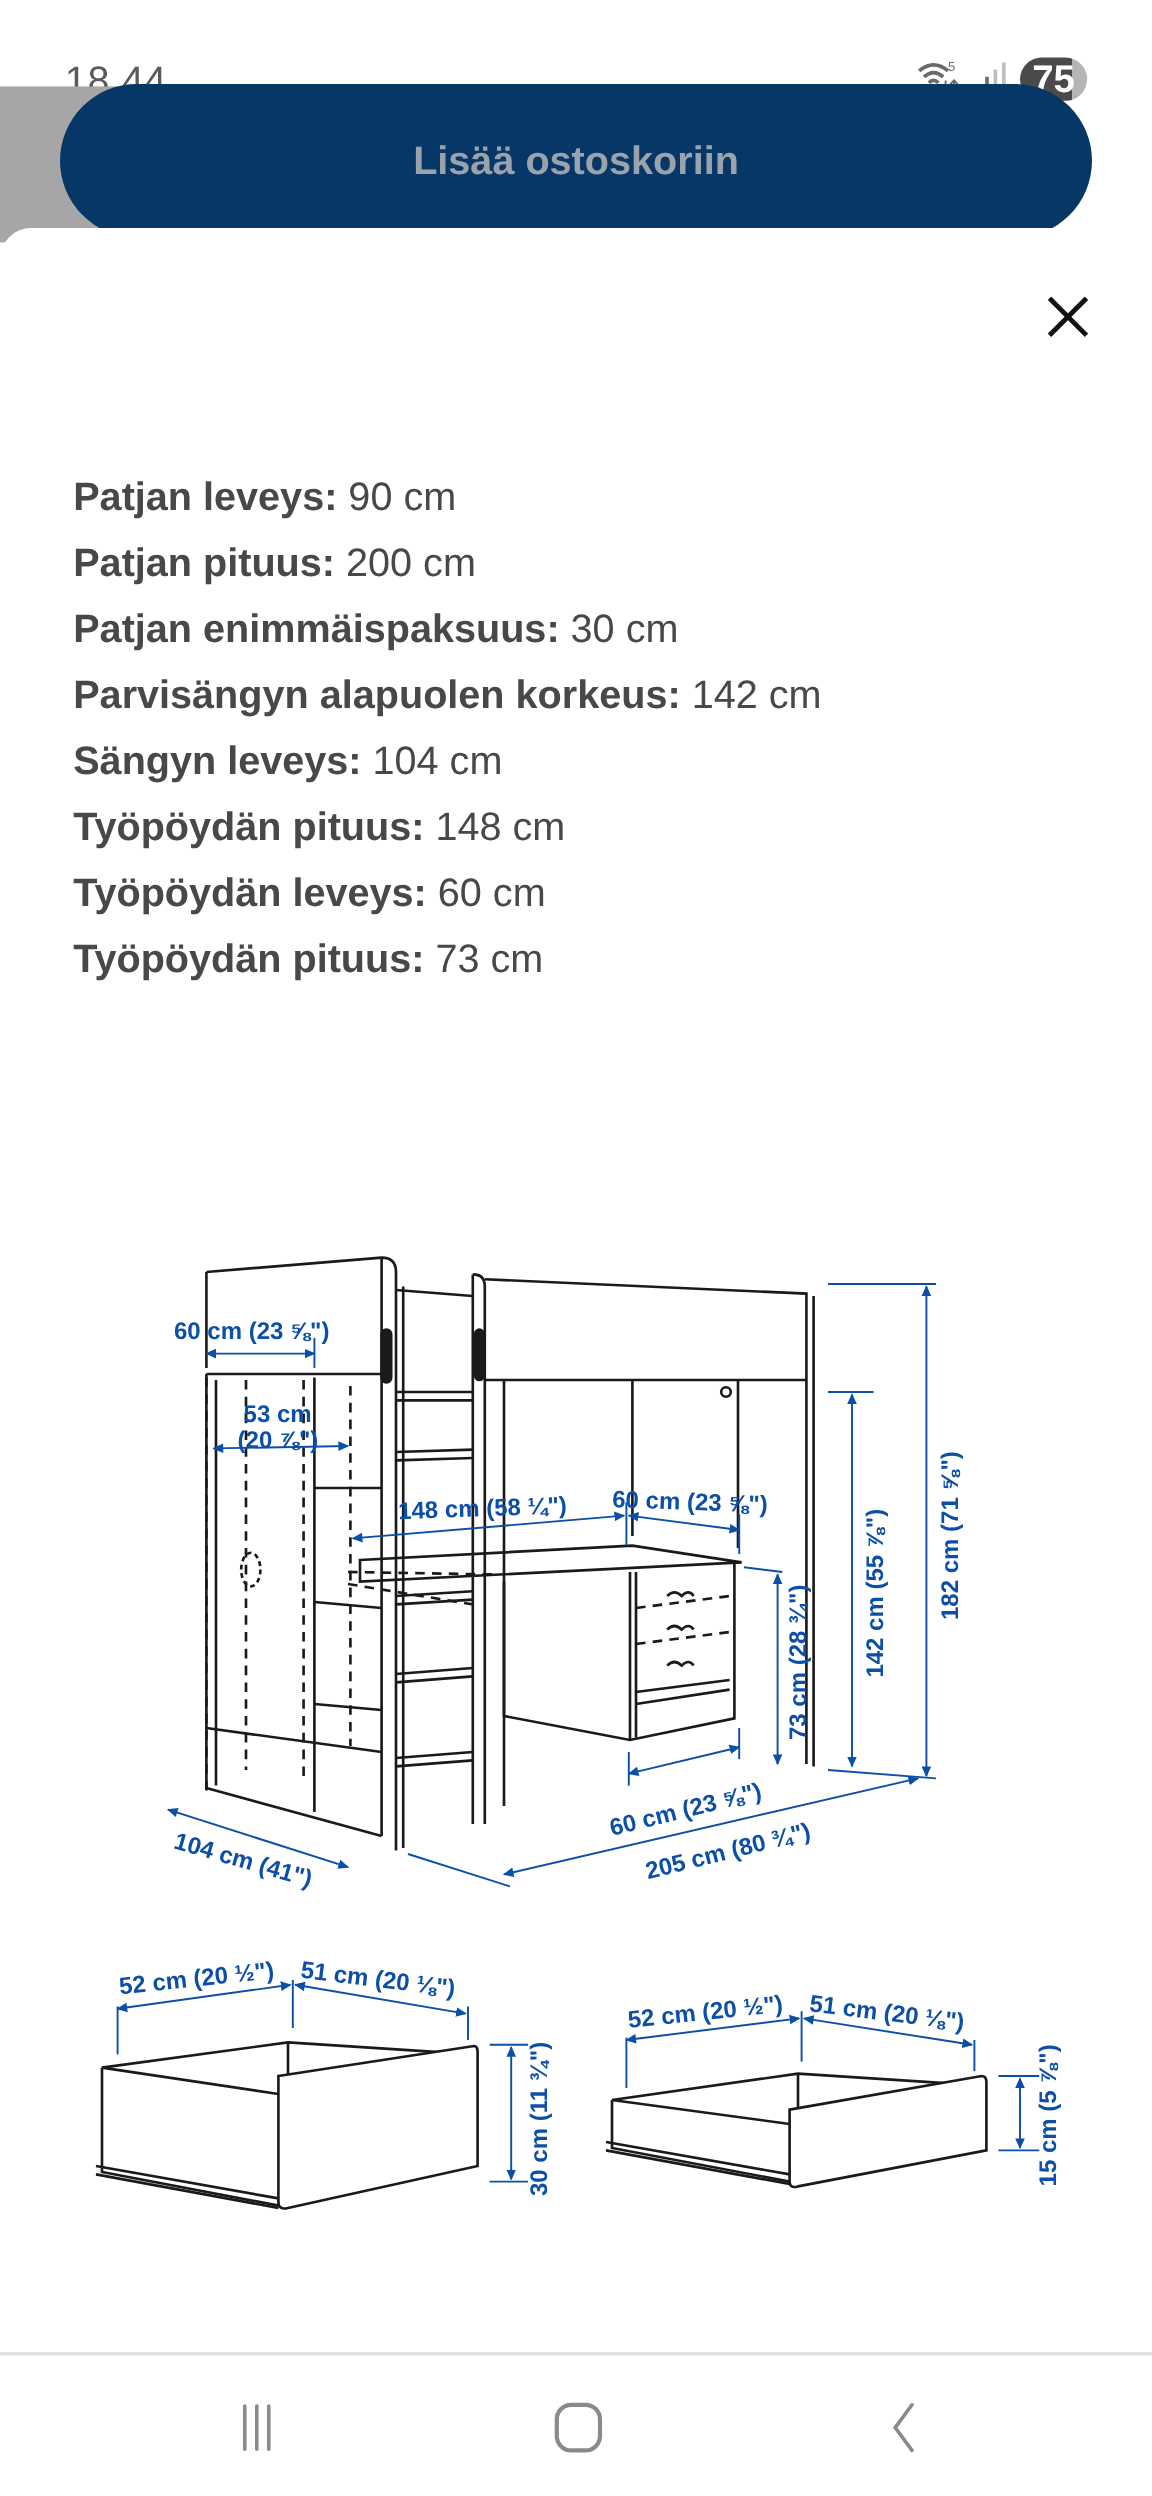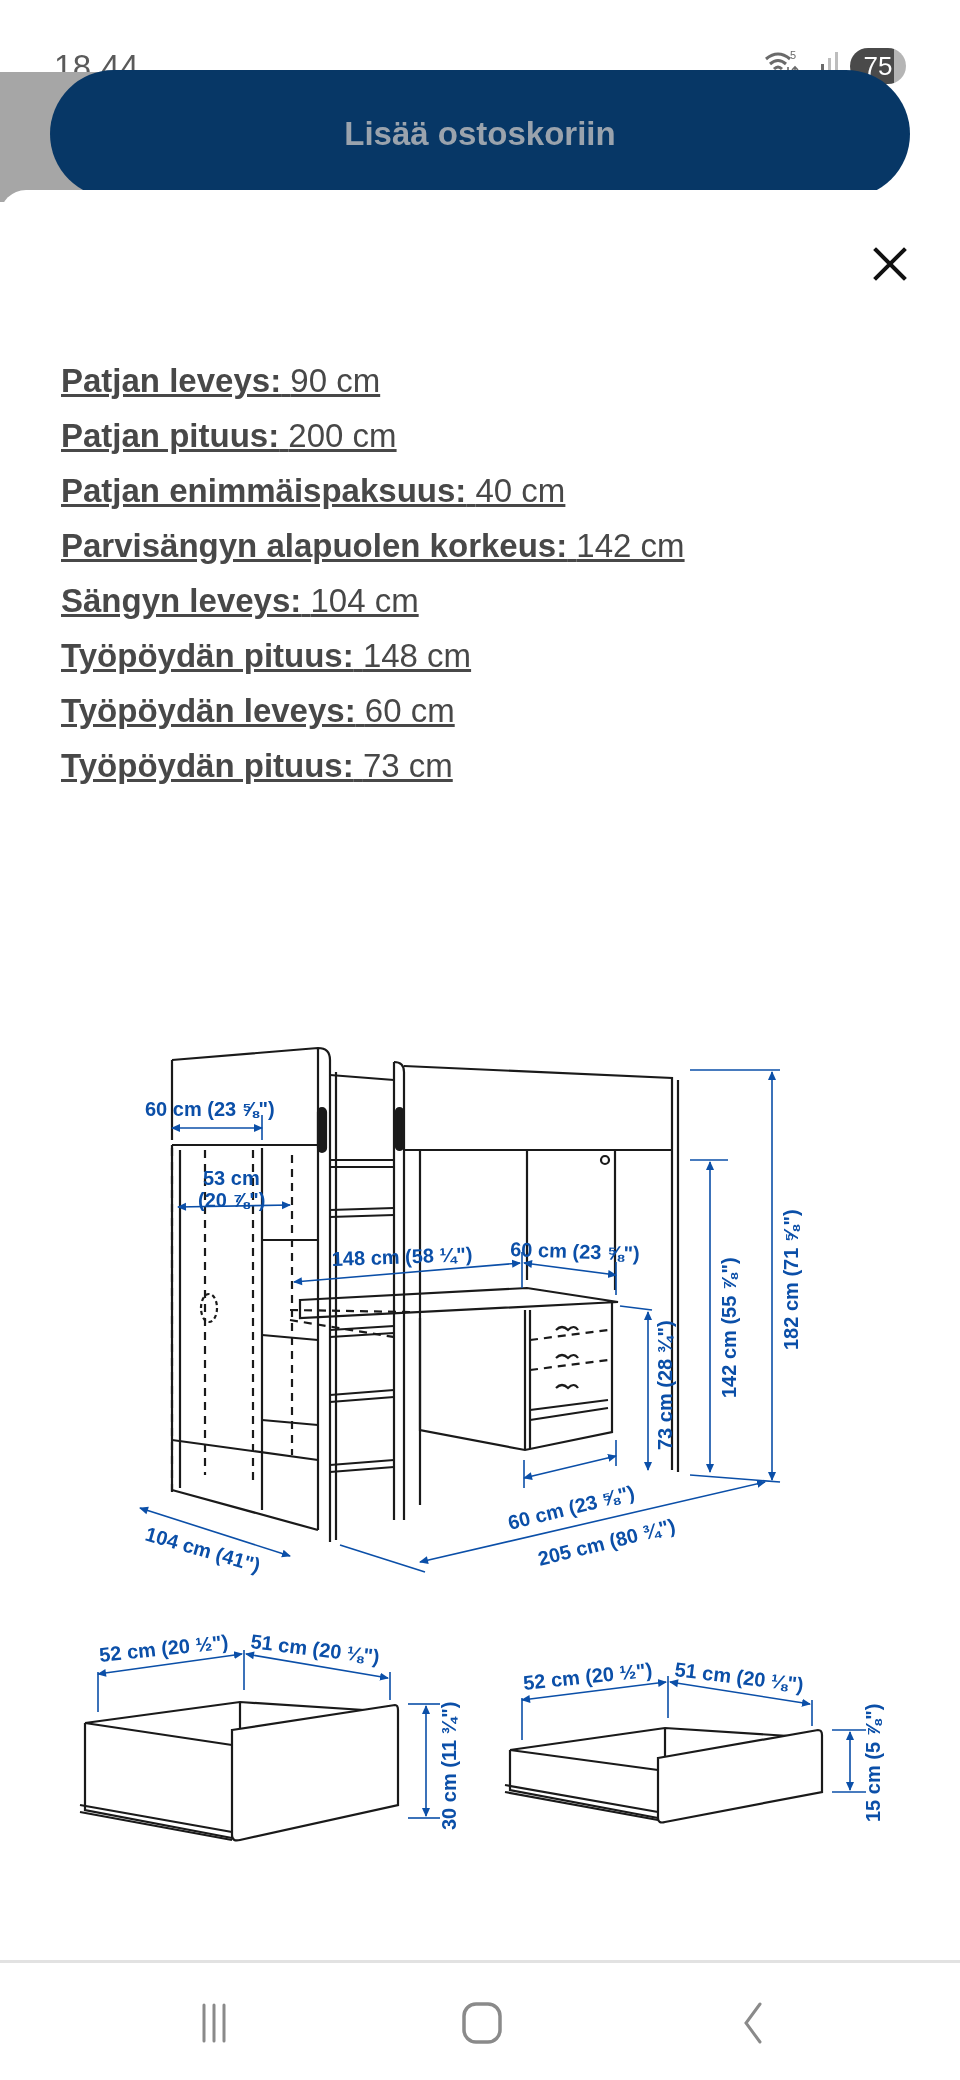--- a/index.html
+++ b/index.html
@@ -2,29 +2,29 @@
 <html><head>
 <meta charset="utf-8">
 <style>
   * { box-sizing: border-box; margin: 0; padding: 0; }
   html, body { width: 960px; height: 2080px; overflow: hidden; background: #ffffff; }
   body { position: relative; font-family: "Liberation Sans", "DejaVu Sans", sans-serif; color: #484848; }
 
   .status-bar { position: absolute; left: 0; top: 0; width: 960px; height: 72px; background: #ffffff; margin-top: 24px; }
   .status-time { position: absolute; left: 54px; top: 24px; font-size: 33px; color: #5a5a5a; letter-spacing: 0.5px; }
   .status-icons { position: absolute; right: 54px; top: 24px; display: flex; align-items: center; gap: 10px; }
-  .battery { width: 56px; height: 36px; border-radius: 18px; background: linear-gradient(90deg, #4a4a4a 0 78%, #b5b5b5 78% 100%); color: #fff; font-weight: normal; font-size: 26px; display: flex; align-items: center; justify-content: center; }
+  .battery { width: 56px; height: 36px; border-radius: 18px; background: linear-gradient(90deg, #4a4a4a 0 78%, #b5b5b5 78% 100%); color: #fff; font-weight: bold; font-size: 32px; display: flex; align-items: center; justify-content: center; }
 
   .backdrop { position: absolute; left: 0; top: 72px; width: 776px; height: 130px; background: #a6a6a6; }
   .cart-button { position: absolute; left: 50px; top: 62px; width: 860px; height: 128px; border-radius: 64px; background: #073766; border: none; color: #9aa3ad; font-weight: bold; font-size: 33px; display: flex; align-items: center; justify-content: center; }
 
   .sheet { position: absolute; left: 0; top: 190px; width: 960px; height: 1770px; background: #ffffff; border-radius: 26px 26px 0 0; }
   .close-button { position: absolute; right: 40px; top: 44px; width: 60px; height: 60px; display: flex; align-items: center; justify-content: center; cursor: pointer; }
 
-  .specs { position: absolute; left: 61px; top: 163px; text-decoration: underline; }
+  .specs { position: absolute; left: 61px; top: 196px; }
   .spec-row { font-size: 33px; line-height: 55px; color: #484848; white-space: nowrap; }
   .spec-label { font-weight: bold; }
 
   .diagram { position: absolute; left: 60px; top: 830px; width: 840px; height: 830px; }
   .diagram svg { position: absolute; left: 0; top: 0; }
   .dim { fill: #0b4fa8; font-family: "Liberation Sans", "DejaVu Sans", sans-serif; font-weight: bold; font-size: 20px; }
 
   .nav-bar { position: absolute; left: 0; top: 1960px; width: 960px; height: 120px; background: #ffffff; border-top: 3px solid #e2e2e2; }
   .nav-btn { position: absolute; top: 30px; width: 60px; height: 60px; display: flex; align-items: center; justify-content: center; }
 </style>
@@ -63,21 +63,21 @@
 <div class="sheet">
   <div class="close-button">
     <svg width="34" height="34" viewBox="0 0 34 34">
       <path d="M3 3 L31 31 M31 3 L3 31" stroke="#111111" stroke-width="4" stroke-linecap="square"></path>
     </svg>
   </div>
 
   <div class="specs">
     <div class="spec-row"><span class="spec-label">Patjan leveys:</span> <span>90 cm</span></div>
     <div class="spec-row"><span class="spec-label">Patjan pituus:</span> <span>200 cm</span></div>
-    <div class="spec-row"><span class="spec-label">Patjan enimmäispaksuus:</span> <span>40 cm</span></div>
+    <div class="spec-row"><span class="spec-label">Patjan enimmäispaksuus:</span> <span>30 cm</span></div>
     <div class="spec-row"><span class="spec-label">Parvisängyn alapuolen korkeus:</span> <span>142 cm</span></div>
     <div class="spec-row"><span class="spec-label">Sängyn leveys:</span> <span>104 cm</span></div>
     <div class="spec-row"><span class="spec-label">Työpöydän pituus:</span> <span>148 cm</span></div>
     <div class="spec-row"><span class="spec-label">Työpöydän leveys:</span> <span>60 cm</span></div>
     <div class="spec-row"><span class="spec-label">Työpöydän pituus:</span> <span>73 cm</span></div>
   </div>
 </div>
 
 <div class="diagram" style="left:0; top:0; width:960px; height:1960px; pointer-events:none;">
   <svg width="960" height="1960" viewBox="0 0 960 1960">

